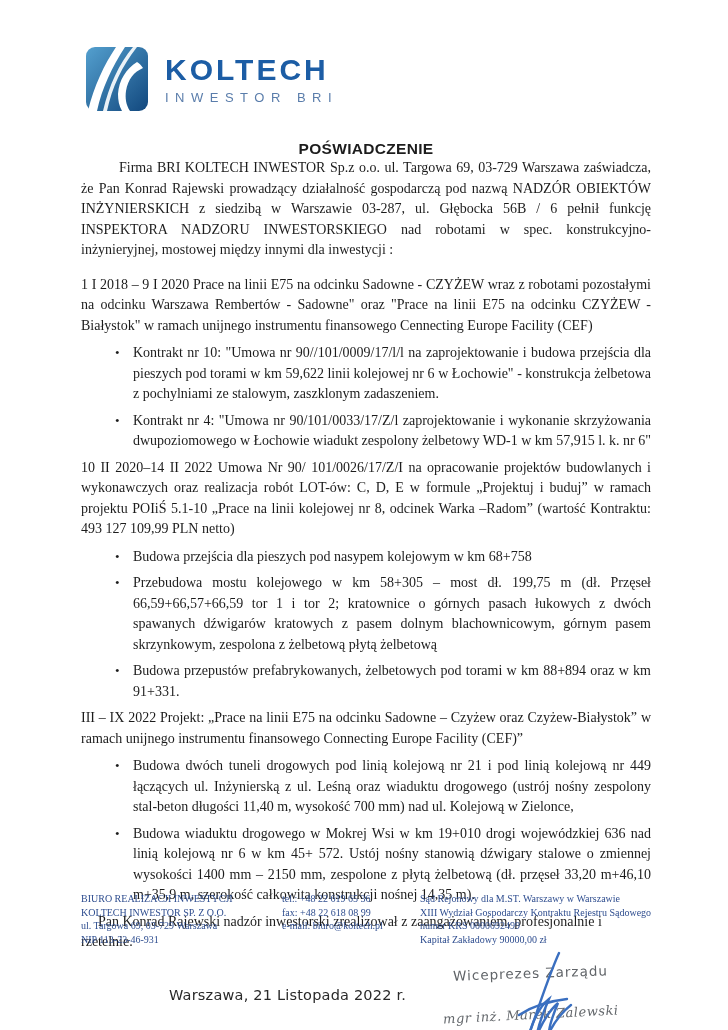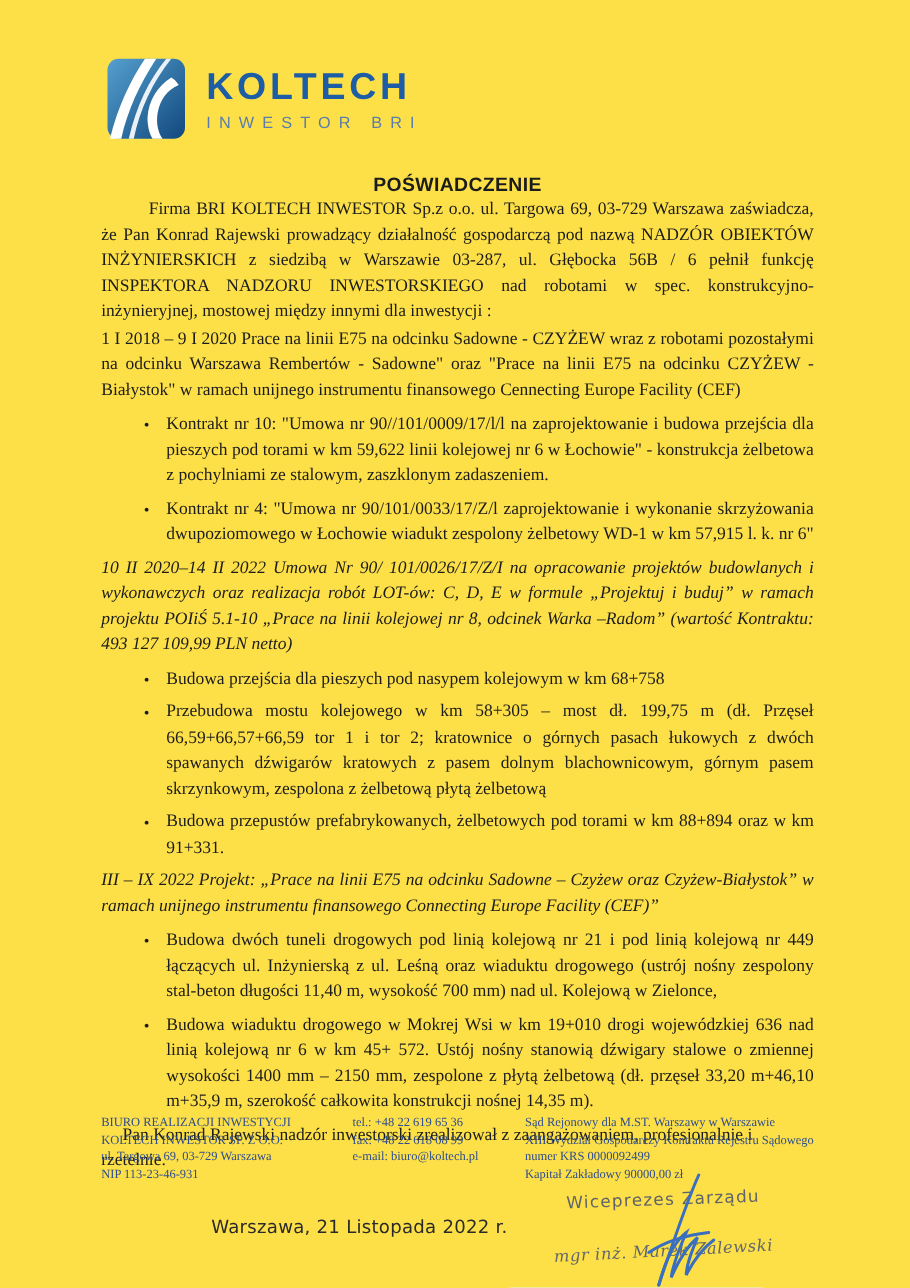--- a/index.html
+++ b/index.html
@@ -1,20 +1,20 @@
 <!DOCTYPE html>
 <html lang="pl"><head>
 <meta charset="utf-8">
 <style>
   html,body{margin:0;padding:0;background:#e8e8e8;}
   .page{
     position:relative;
     width:728px;height:1030px;
     margin:0 auto;
-    background:#fde047;
+    background:#ffffff;
     overflow:hidden;
     font-family:"Liberation Serif", serif;
     color:#1c1c1c;
   }
   .content{
     position:absolute;
     left:81px;right:77px;top:46px;
   }
   
   .logo{display:flex;align-items:center;gap:16px;margin-left:4px;margin-bottom:28px;}
@@ -30,23 +30,23 @@
     font-size:13px;letter-spacing:6.5px;
     color:#5a7dab;margin-top:6px;
   }
   
   .title{
     font-family:"Liberation Sans", sans-serif;
     font-weight:bold;font-size:15.5px;
     text-align:center;margin:0 0 0 0;letter-spacing:0.3px;
   }
   p{margin:0;font-size:14px;line-height:20.5px;text-align:justify;}
-  .intro{text-indent:38px;margin-bottom:1px;}
+  .intro{text-indent:38px;margin-bottom:14px;}
   .section-head{margin-top:1px;}
-  .section-head.gap{margin-top:2px;font-style:italic;}
+  .section-head.gap{margin-top:2px;}
   ul.bullets{
     margin:7px 0 0 0;
     padding:0 0 0 52px;
     list-style:none;
   }
   ul.bullets li{
     position:relative;
     font-size:14px;line-height:20.5px;text-align:justify;
     margin-bottom:6px;
   }

